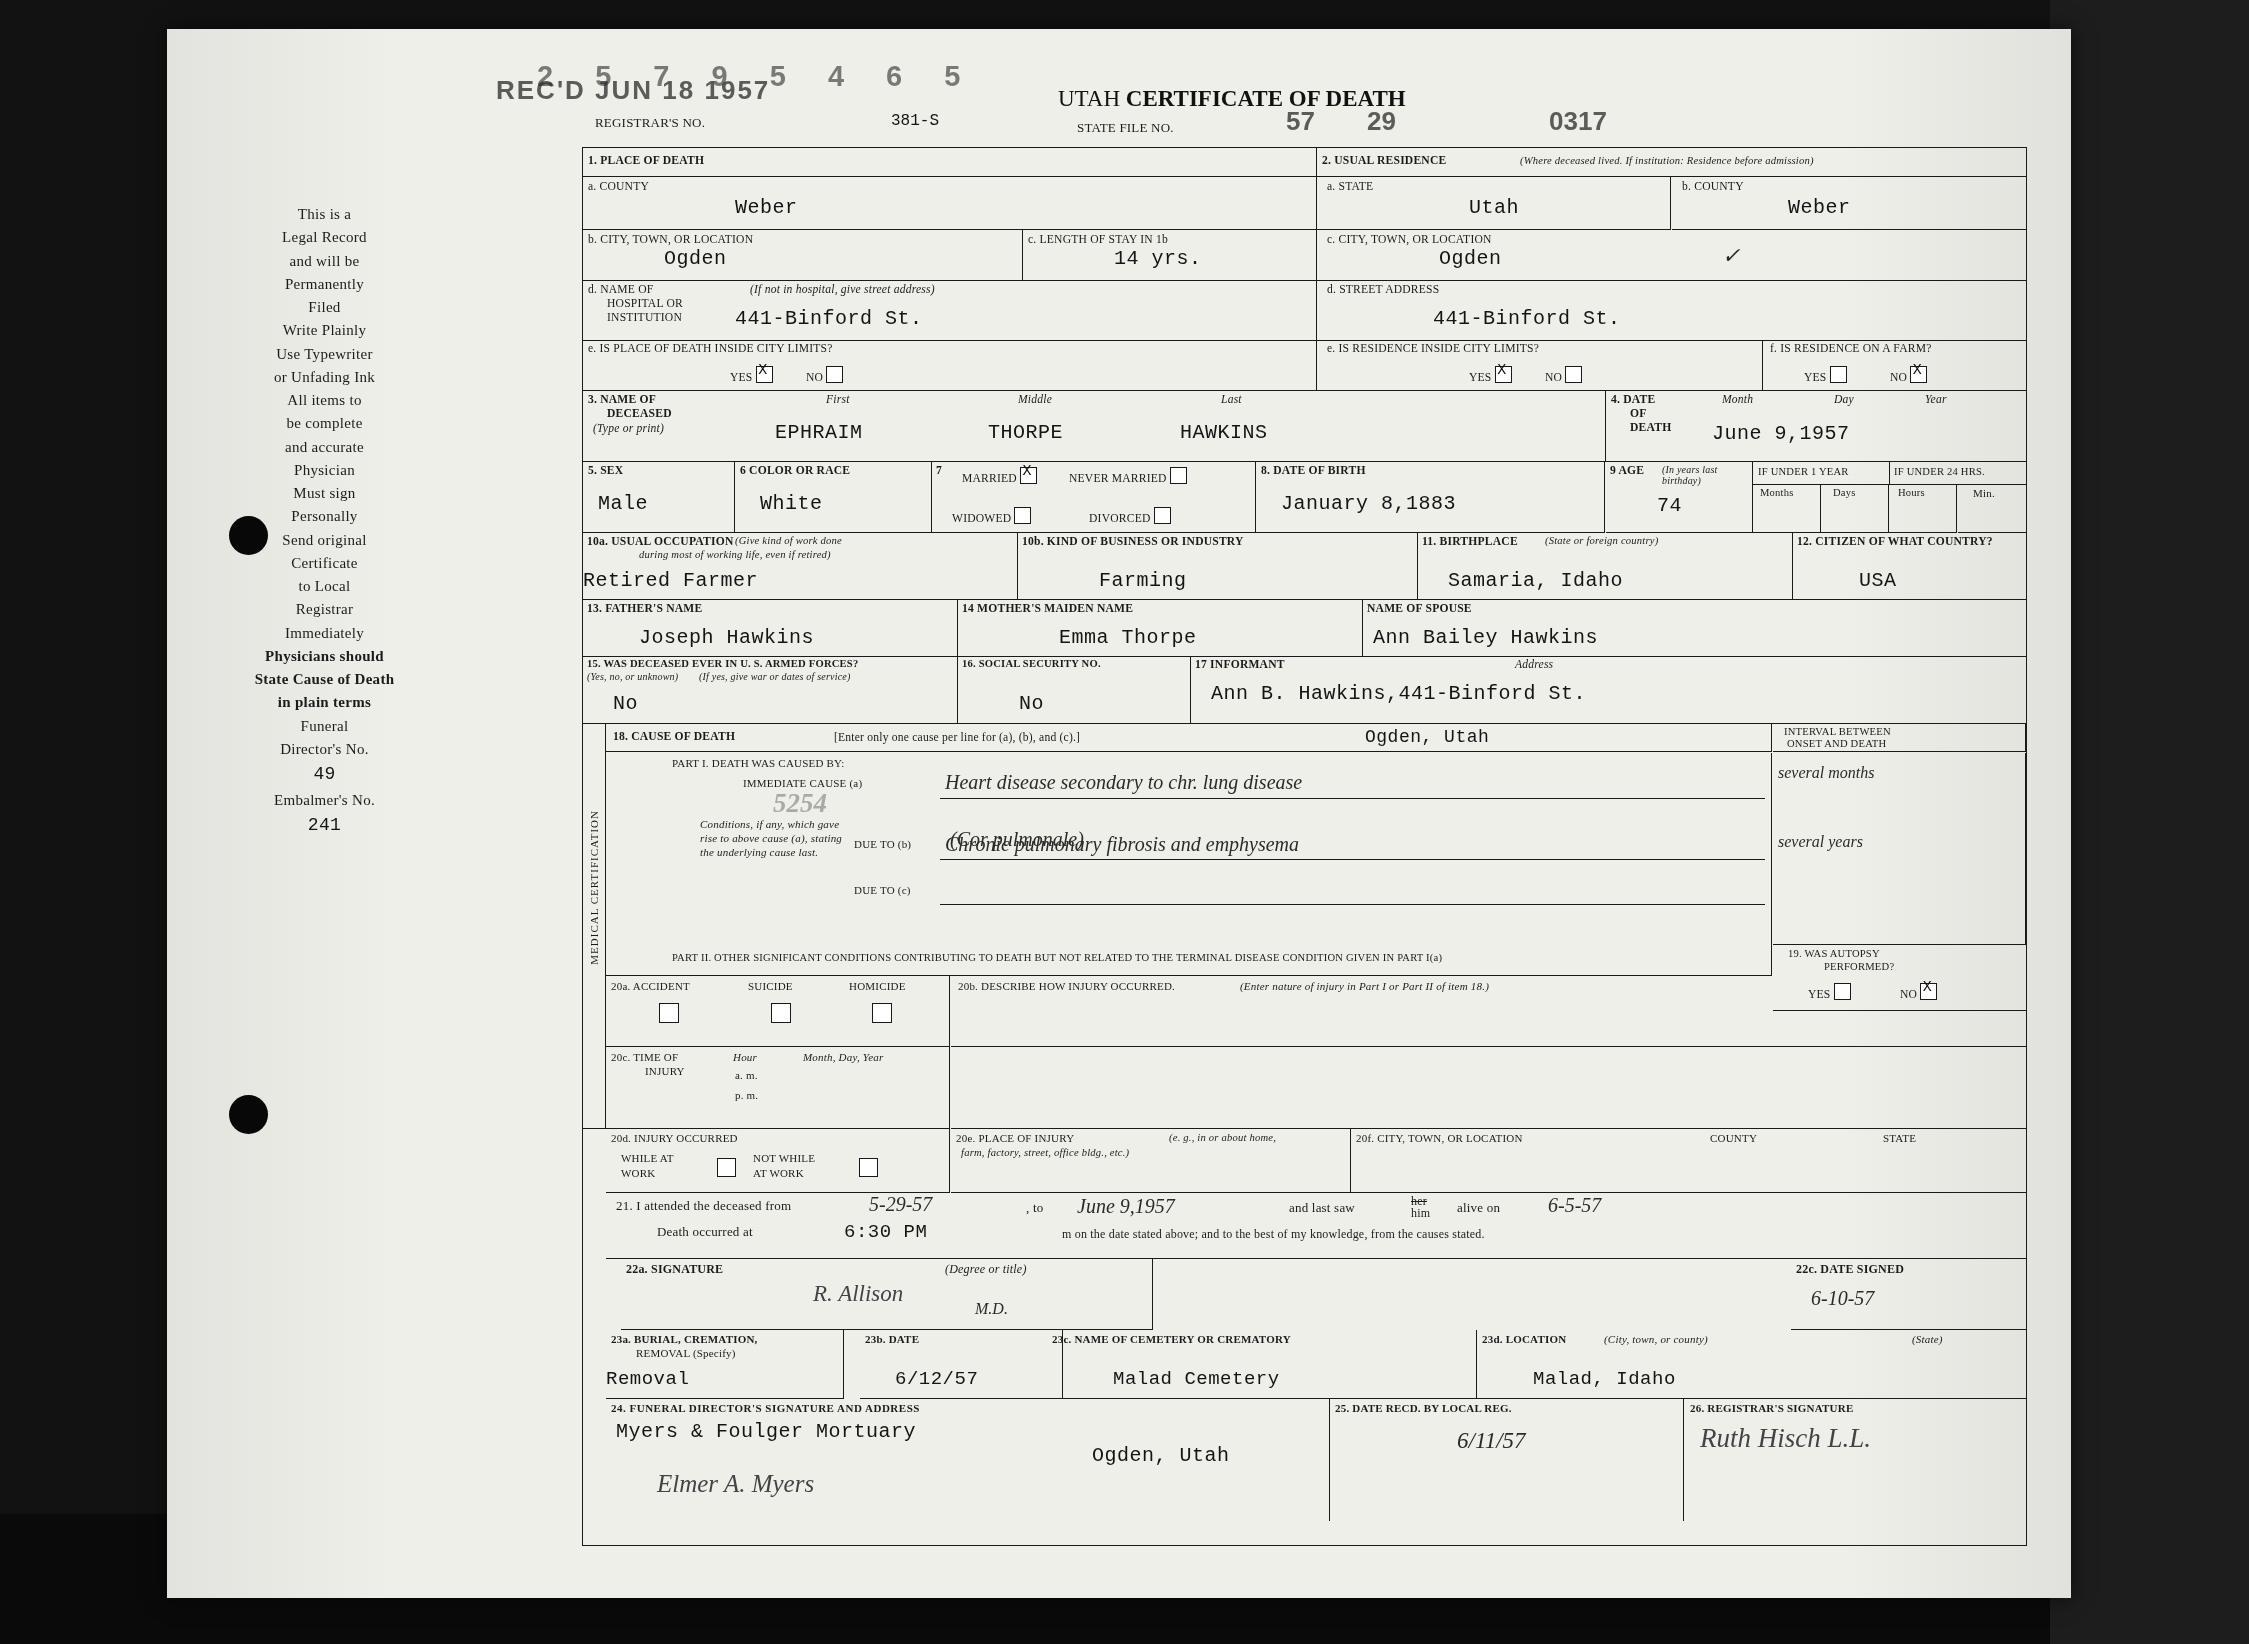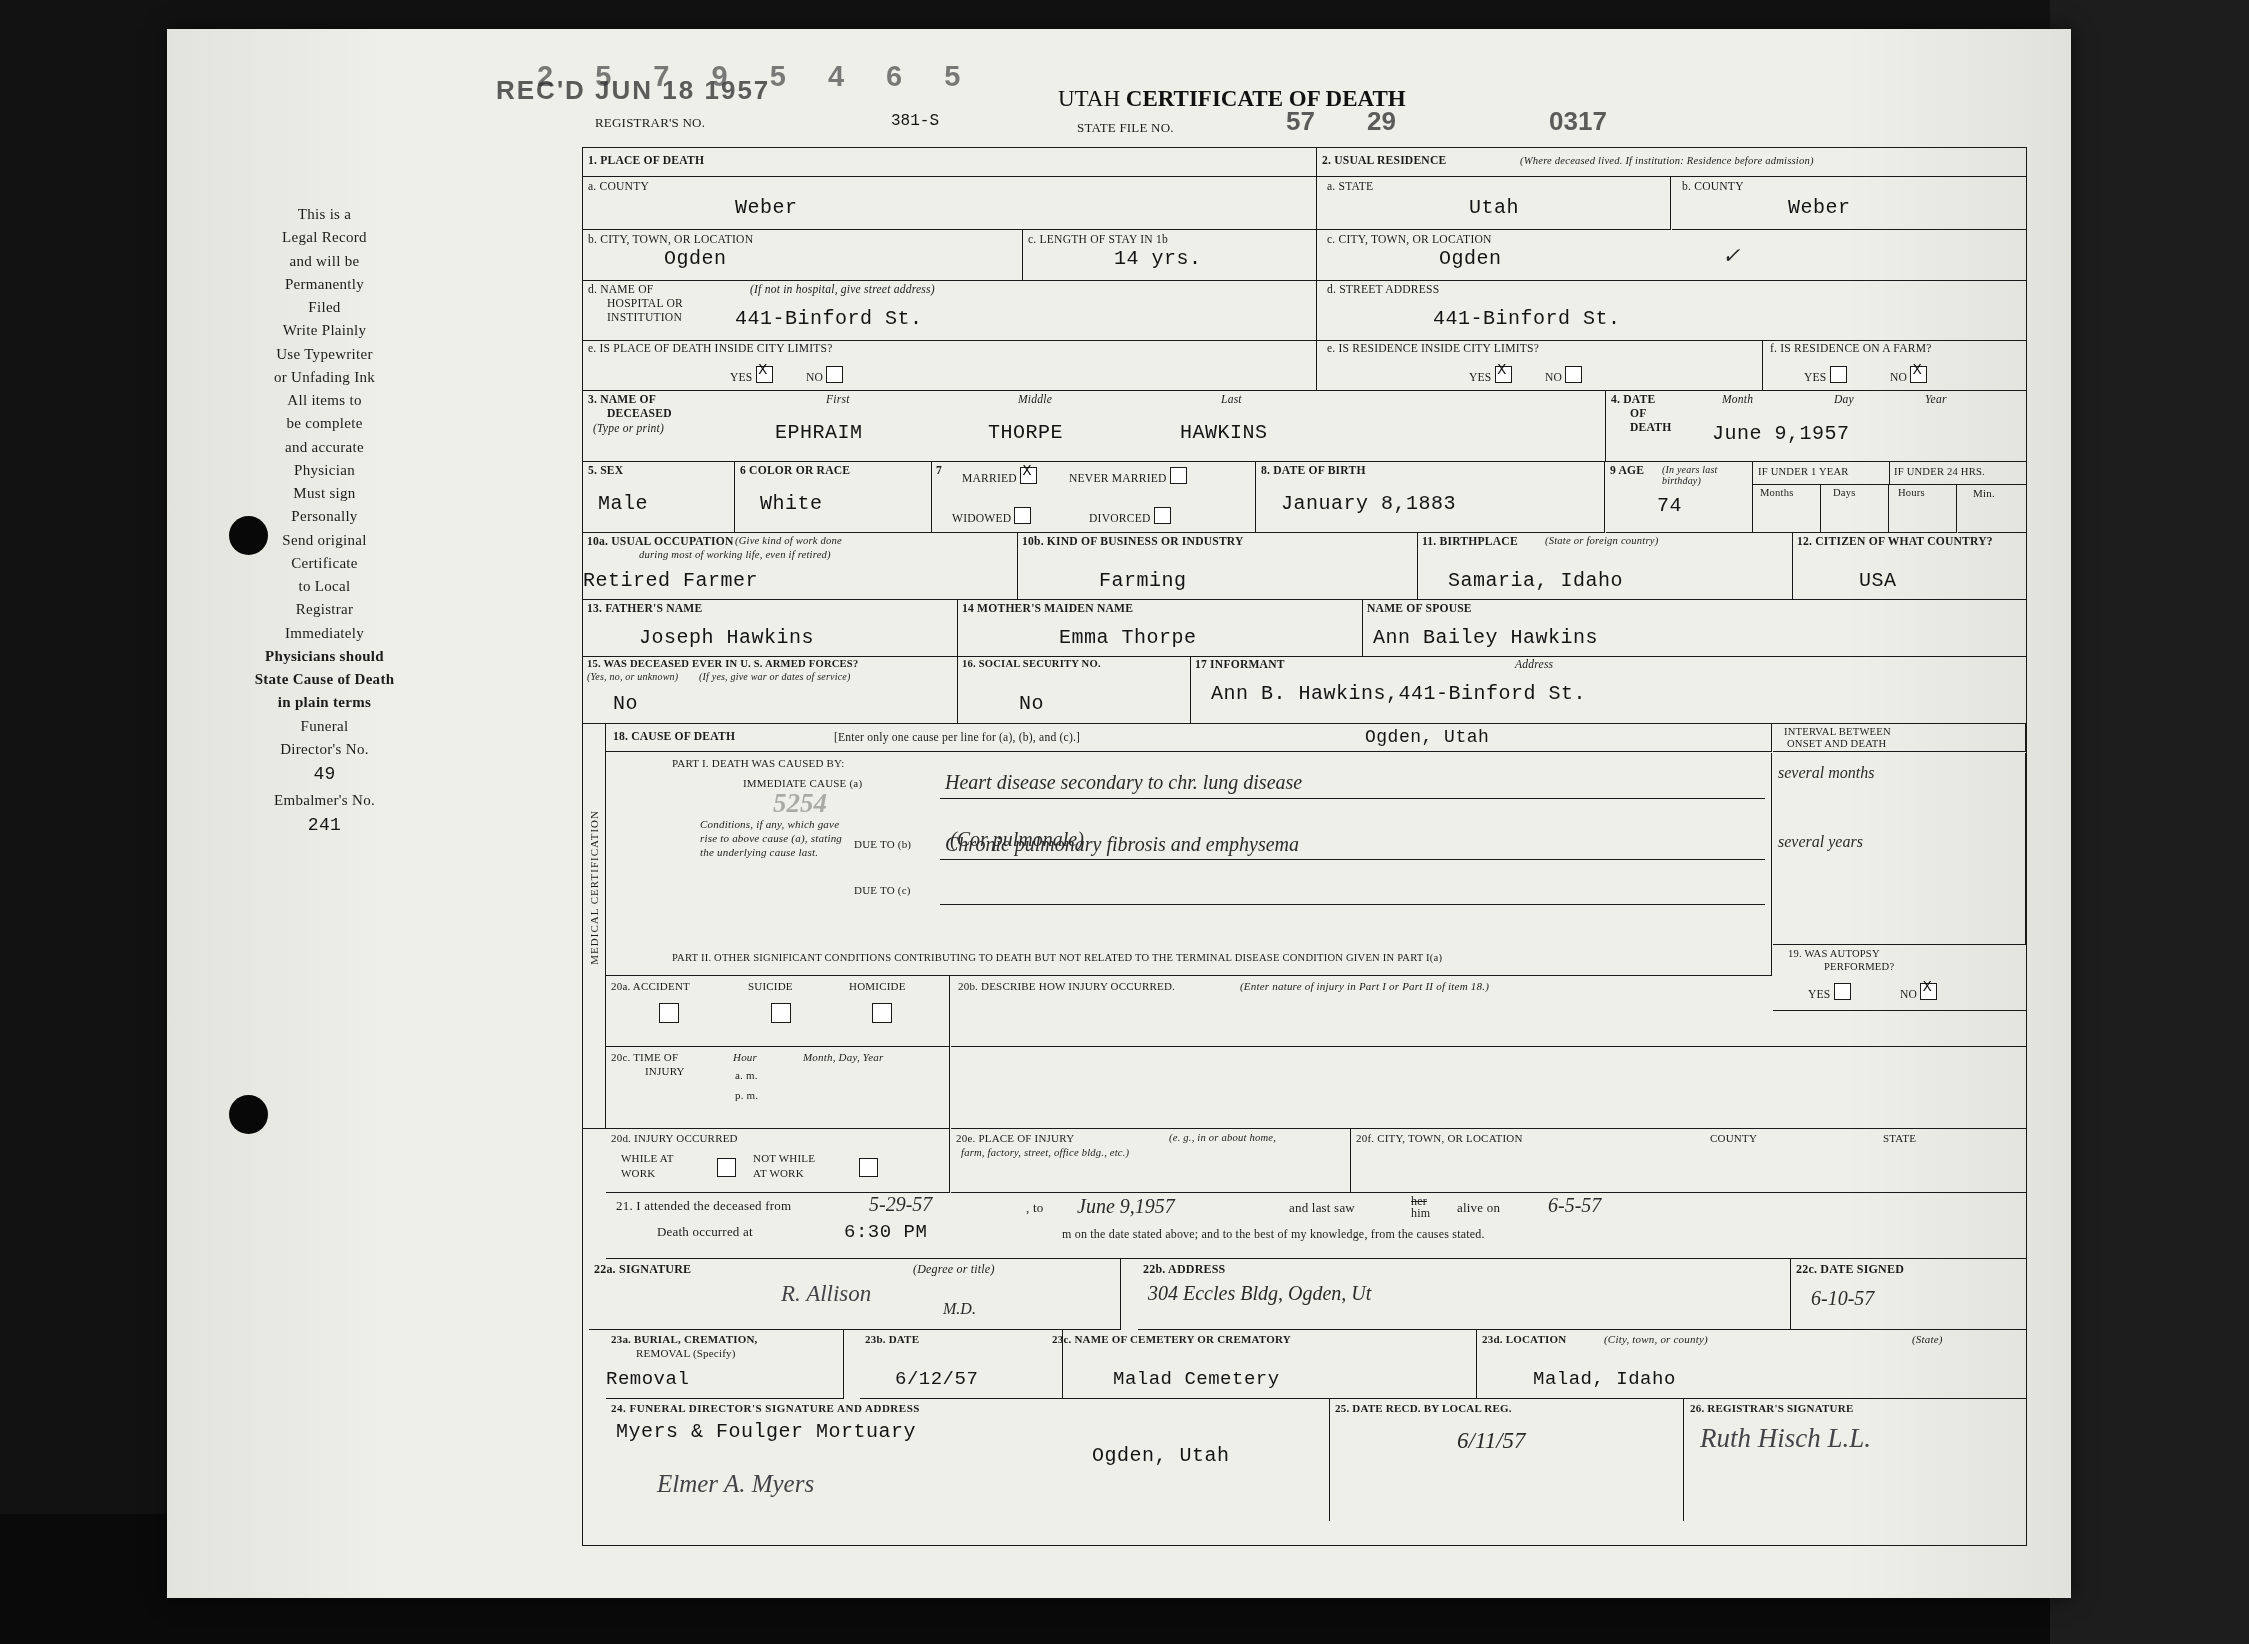--- a/index.html
+++ b/index.html
@@ -390,29 +390,25 @@
       <span class="lbl" style="position:absolute;left:683px;top:7px;font-size:13px;">and last saw</span>
       <span class="lbl" style="position:absolute;left:805px;top:1px;font-size:12px;text-decoration:line-through;">her</span>
       <span class="lbl" style="position:absolute;left:805px;top:13px;font-size:12px;">him</span>
       <span class="lbl" style="position:absolute;left:851px;top:7px;font-size:13px;">alive on</span>
       <span class="hand" style="position:absolute;left:942px;top:1px;">6-5-57</span>
       <span class="lbl" style="position:absolute;left:51px;top:31px;font-size:13px;">Death occurred at</span>
       <span class="val" style="position:absolute;left:238px;top:28px;font-size:19px;">6:30 PM</span>
       <span class="lbl" style="position:absolute;left:456px;top:34px;font-size:12px;">m on the date stated above; and to the best of my knowledge, from the causes stated.</span>
     </div>
 
-    <div class="cell br bb" style="left:6px;top:1111px;width:532px;height:71px;">
+    <div class="cell br bb" style="left:38px;top:1111px;width:532px;height:71px;">
       <span class="lbl lbl-b" style="position:absolute;left:5px;top:3px;font-size:12px;"><span>22a.</span> <span>SIGNATURE</span></span>
       <span class="lbl it" style="position:absolute;left:324px;top:3px;font-size:12px;">(Degree or title)</span>
       <span class="sig" style="position:absolute;left:192px;top:22px;">R. Allison</span>
       <span class="hand-sm" style="position:absolute;left:354px;top:41px;">M.D.</span>
-    </div>
-    <div class="cell br bb" style="left:555px;top:1111px;width:653px;height:71px;">
-      <span class="lbl lbl-b" style="position:absolute;left:5px;top:3px;font-size:12px;"><span>22b.</span> <span>ADDRESS</span></span>
-      <span class="hand" style="position:absolute;left:10px;top:23px;">304 Eccles Bldg, Ogden, Ut</span>
     </div>
     <div class="cell bb" style="left:1208px;top:1111px;width:235px;height:71px;">
       <span class="lbl lbl-b" style="position:absolute;left:5px;top:3px;font-size:12px;"><span>22c.</span> <span>DATE SIGNED</span></span>
       <span class="hand" style="position:absolute;left:20px;top:28px;">6-10-57</span>
     </div>
 
     <div class="cell br bb" style="left:23px;top:1182px;width:238px;height:69px;">
       <span class="lbl lbl-b" style="position:absolute;left:5px;top:3px;font-size:11px;"><span>23a.</span> <span>BURIAL, CREMATION,</span></span>
       <span class="lbl" style="position:absolute;left:30px;top:17px;font-size:11px;">REMOVAL (Specify)</span>
       <span class="val" style="position:absolute;left:0px;top:38px;font-size:19px;">Removal</span>

